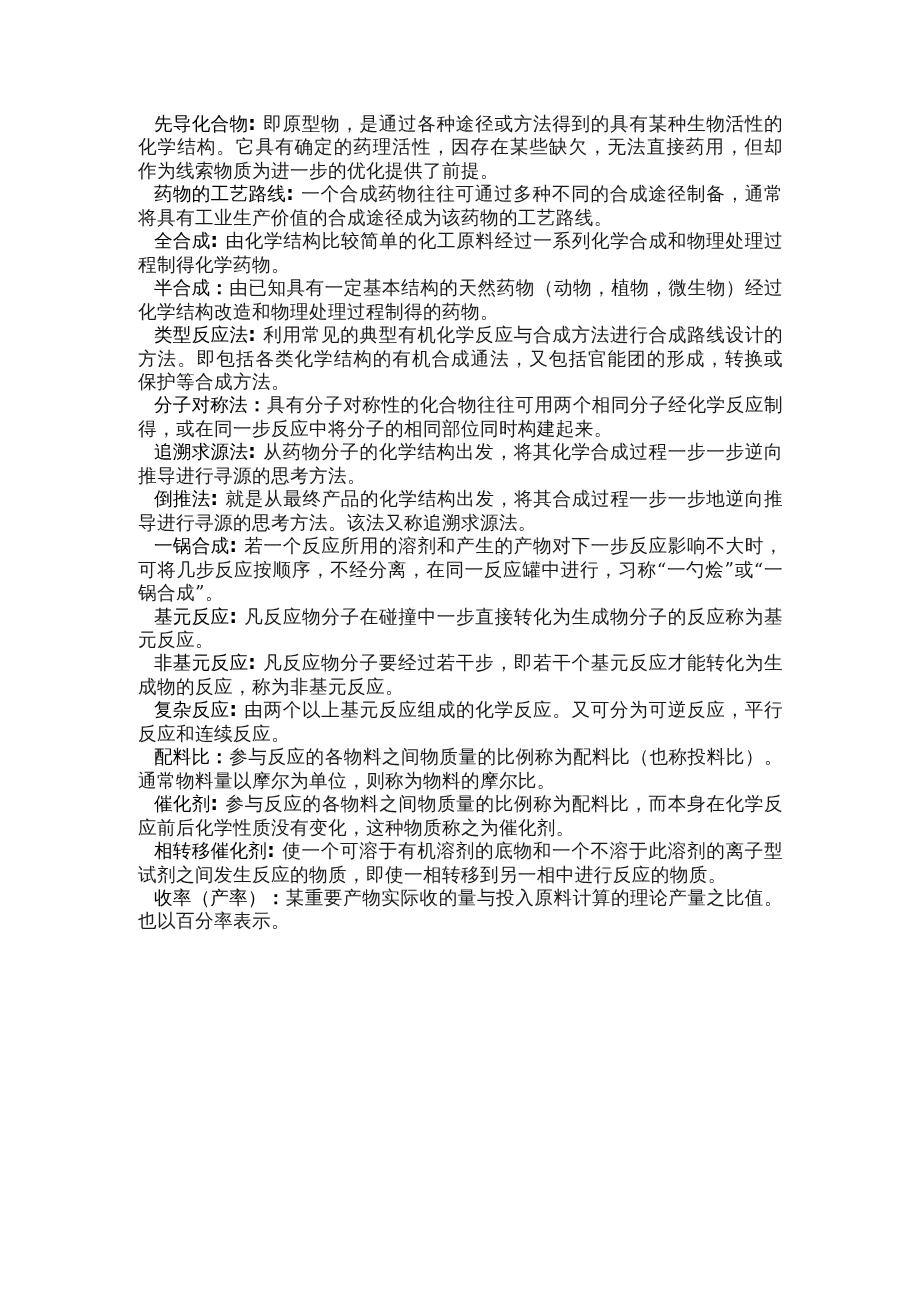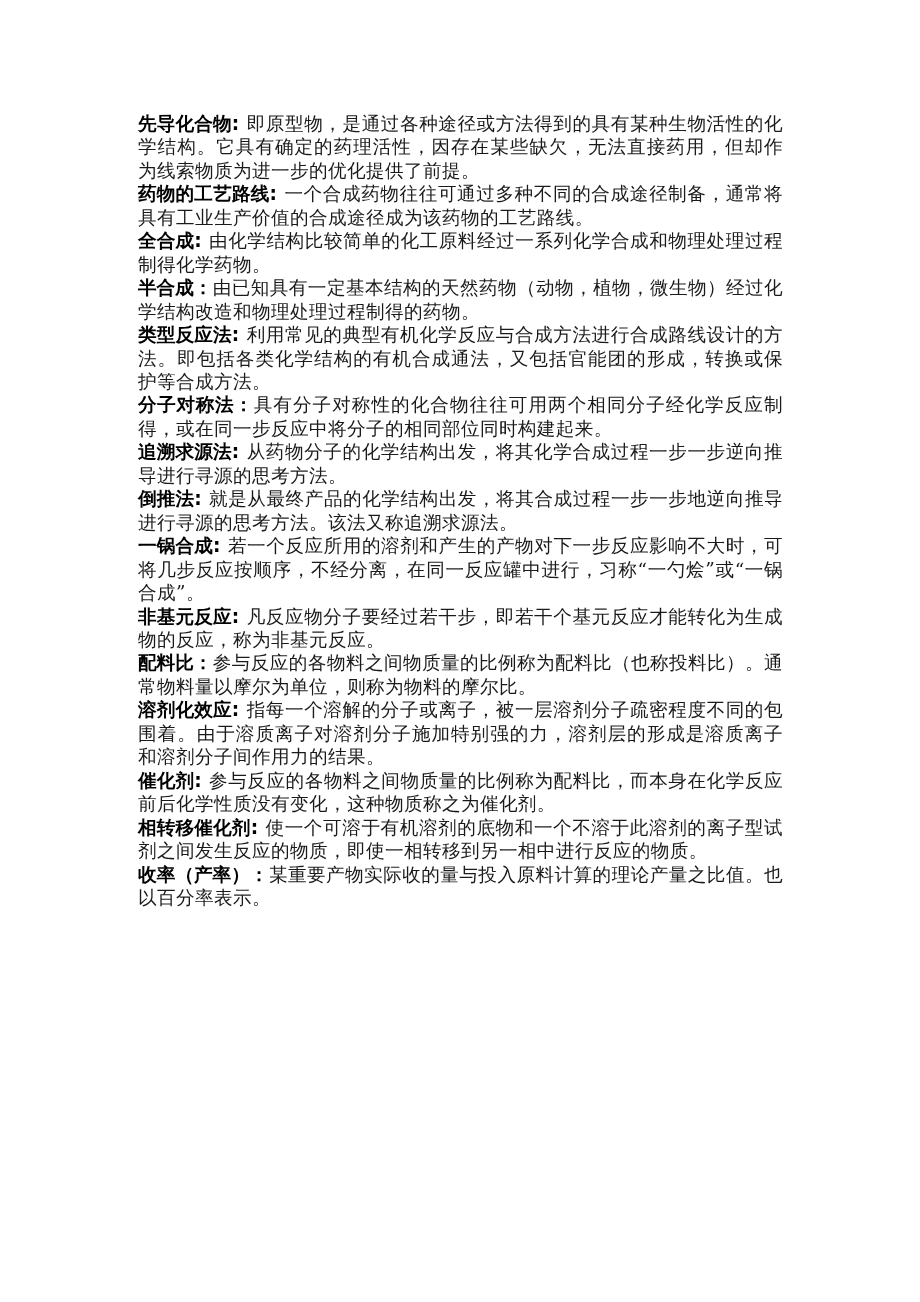--- a/index.html
+++ b/index.html
@@ -25,42 +25,44 @@
       letter-spacing: 0.4px;
     }
     .entry {
       margin: 0;
       padding: 0;
       text-align: justify;
       word-break: break-all;
     }
     .term {
       font-family: "DejaVu Sans", "Liberation Sans", sans-serif;
-      font-weight: bold;
+      font-weight: normal;
       color: #000000;
       letter-spacing: 0;
+      margin-left: 16px;
     }
     .sep {
       font-weight: bold;
       font-family: "DejaVu Sans", "Liberation Sans", sans-serif;
       color: #000000;
     }
   </style>
 </head>
 <body>
 
 <div class="page">
   <p class="entry"><span class="term">先导化合物</span><span class="sep">: </span><span class="def">即原型物，是通过各种途径或方法得到的具有某种生物活性的化学结构。它具有确定的药理活性，因存在某些缺欠，无法直接药用，但却作为线索物质为进一步的优化提供了前提。</span></p>
   <p class="entry"><span class="term">药物的工艺路线</span><span class="sep">: </span><span class="def">一个合成药物往往可通过多种不同的合成途径制备，通常将具有工业生产价值的合成途径成为该药物的工艺路线。</span></p>
   <p class="entry"><span class="term">全合成</span><span class="sep">: </span><span class="def">由化学结构比较简单的化工原料经过一系列化学合成和物理处理过程制得化学药物。</span></p>
   <p class="entry"><span class="term">半合成</span><span class="sep">：</span><span class="def">由已知具有一定基本结构的天然药物（动物，植物，微生物）经过化学结构改造和物理处理过程制得的药物。</span></p>
   <p class="entry"><span class="term">类型反应法</span><span class="sep">: </span><span class="def">利用常见的典型有机化学反应与合成方法进行合成路线设计的方法。即包括各类化学结构的有机合成通法，又包括官能团的形成，转换或保护等合成方法。</span></p>
   <p class="entry"><span class="term">分子对称法</span><span class="sep">：</span><span class="def">具有分子对称性的化合物往往可用两个相同分子经化学反应制得，或在同一步反应中将分子的相同部位同时构建起来。</span></p>
   <p class="entry"><span class="term">追溯求源法</span><span class="sep">: </span><span class="def">从药物分子的化学结构出发，将其化学合成过程一步一步逆向推导进行寻源的思考方法。</span></p>
   <p class="entry"><span class="term">倒推法</span><span class="sep">: </span><span class="def">就是从最终产品的化学结构出发，将其合成过程一步一步地逆向推导进行寻源的思考方法。该法又称追溯求源法。</span></p>
   <p class="entry"><span class="term">一锅合成</span><span class="sep">: </span><span class="def">若一个反应所用的溶剂和产生的产物对下一步反应影响不大时，可将几步反应按顺序，不经分离，在同一反应罐中进行，习称“一勺烩”或“一锅合成”。</span></p>
+  <p class="entry"><span class="term">基元反应</span><span class="sep">: </span><span class="def">凡反应物分子在碰撞中一步直接转化为生成物分子的反应称为基元反应。</span></p>
   <p class="entry"><span class="term">非基元反应</span><span class="sep">: </span><span class="def">凡反应物分子要经过若干步，即若干个基元反应才能转化为生成物的反应，称为非基元反应。</span></p>
+  <p class="entry"><span class="term">复杂反应</span><span class="sep">: </span><span class="def">由两个以上基元反应组成的化学反应。又可分为可逆反应，平行反应和连续反应。</span></p>
   <p class="entry"><span class="term">配料比</span><span class="sep">：</span><span class="def">参与反应的各物料之间物质量的比例称为配料比（也称投料比）。通常物料量以摩尔为单位，则称为物料的摩尔比。</span></p>
-  <p class="entry"><span class="term">溶剂化效应</span><span class="sep">: </span><span class="def">指每一个溶解的分子或离子，被一层溶剂分子疏密程度不同的包围着。由于溶质离子对溶剂分子施加特别强的力，溶剂层的形成是溶质离子和溶剂分子间作用力的结果。</span></p>
   <p class="entry"><span class="term">催化剂</span><span class="sep">: </span><span class="def">参与反应的各物料之间物质量的比例称为配料比，而本身在化学反应前后化学性质没有变化，这种物质称之为催化剂。</span></p>
   <p class="entry"><span class="term">相转移催化剂</span><span class="sep">: </span><span class="def">使一个可溶于有机溶剂的底物和一个不溶于此溶剂的离子型试剂之间发生反应的物质，即使一相转移到另一相中进行反应的物质。</span></p>
   <p class="entry"><span class="term">收率（产率）</span><span class="sep">：</span><span class="def">某重要产物实际收的量与投入原料计算的理论产量之比值。也以百分率表示。</span></p>
 </div>
 
 </body></html>

